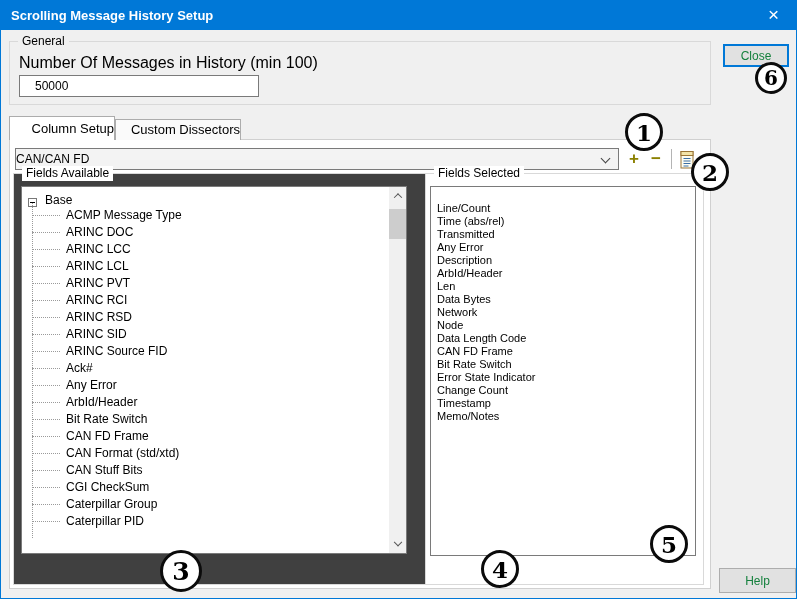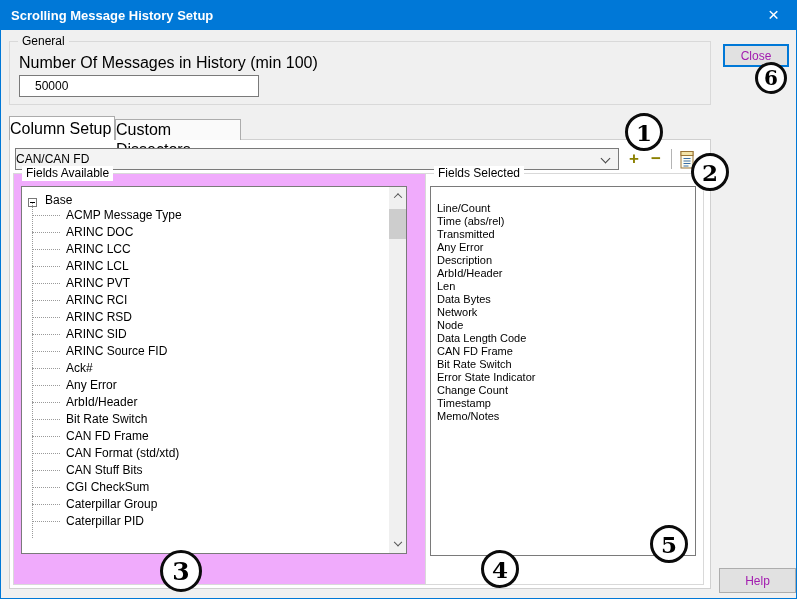--- a/index.html
+++ b/index.html
@@ -12,43 +12,43 @@
   
   .groupbox{position:absolute;border:1px solid #d9d9d9;}
   .groupbox .legend{position:absolute;top:-8px;left:8px;font-size:12px;color:#000;padding:0 4px;line-height:15px;}
   .gb-gray .legend{background:#f0f0f0;}
   .gb-white .legend{background:#ffffff;}
   
   .general{left:8px;top:40px;width:702px;height:64px;}
   .gen-label{position:absolute;left:18px;top:53px;font-size:16px;}
   .gen-input{position:absolute;left:18px;top:74px;width:240px;height:22px;background:#fff;border:1px solid #7a7a7a;font-size:12px;padding-left:15px;line-height:20px;}
   
-  .btn{position:absolute;background:#e1e1e1;border:1px solid #adadad;font-size:12px;color:#a21caf;text-align:center;display:flex;align-items:center;justify-content:center;cursor:default;}
+  .btn{position:absolute;background:#e1e1e1;border:1px solid #adadad;font-size:12px;color:#15803d;text-align:center;display:flex;align-items:center;justify-content:center;cursor:default;}
   .btn-close{left:722px;top:43px;width:66px;height:23px;border:2px solid #0078d7;}
   .btn-help{left:718px;top:567px;width:77px;height:25px;}
   .btn-add{left:25px;top:559px;width:190px;height:20px;}
   .btn-clear{left:523px;top:560px;width:74px;height:19px;}
   .btn-rm{left:607px;top:560px;width:21px;height:19px;color:#8b8000;font-weight:bold;font-size:14px;}
   .btn-up{left:637px;top:560px;width:22px;height:19px;font-weight:bold;font-size:13px;}
   .btn-down{left:667px;top:560px;width:22px;height:19px;font-weight:bold;font-size:13px;}
   
-  .tab{position:absolute;border:1px solid #acacac;border-bottom:none;font-size:16px;text-align:left;}
+  .tab{position:absolute;border:1px solid #acacac;border-bottom:none;font-size:13px;text-align:right;}
   .tab-active{left:8px;top:115px;width:106px;height:24px;background:#fff;line-height:23px;z-index:3;}
   .tab-inactive{left:114px;top:118px;width:126px;height:21px;background:#fafafa;line-height:20px;z-index:1;}
   .tabpage{position:absolute;left:8px;top:138px;width:702px;height:450px;background:#fff;border:1px solid #d0d0d0;z-index:0;}
   
   .combo{position:absolute;left:14px;top:147px;width:604px;height:22px;background:#f3f3f3;border:1px solid #7a7a7a;font-size:12px;line-height:20px;padding-left:0;z-index:2;}
   .combo .chev{position:absolute;right:9px;top:6px;width:7px;height:7px;border-right:1.5px solid #444;border-bottom:1.5px solid #444;transform:rotate(45deg);}
   .tool{position:absolute;top:147px;height:22px;display:flex;align-items:center;justify-content:center;z-index:2;font-weight:bold;}
   .tool-plus{left:624px;width:18px;color:#8b8000;font-size:17px;}
   .tool-minus{left:646px;width:18px;color:#8b8000;font-size:17px;}
   .tool-sep{position:absolute;left:670px;top:148px;width:1px;height:20px;background:#b4b4b4;z-index:2;}
   .tool-paste{left:676px;width:20px;}
   
-  .grp-avail{left:12px;top:172px;width:480px;height:412px;z-index:2;background:#f0abfc;}
+  .grp-avail{left:12px;top:172px;width:480px;height:412px;z-index:2;background:#404040;}
   .grp-sel{left:424px;top:172px;width:279px;height:412px;z-index:2;background:#fff;}
   .tree{position:absolute;left:7px;top:12px;width:386px;height:368px;background:#fff;border:1px solid #7a7a7a;overflow:hidden;font-size:12px;}
   .tree-root{position:absolute;left:6px;top:3px;height:17px;display:flex;align-items:flex-end;}
   .expandbox{width:9px;height:9px;border:1px solid #787878;background:#fff;position:relative;margin-right:8px;}
   .expandbox i{position:absolute;left:1px;top:3px;width:5px;height:1px;background:#000;}
   .tree-items{position:absolute;left:0;top:20px;width:100%;}
   .tree-item{position:relative;height:17px;line-height:17px;padding-left:44px;white-space:nowrap;}
   .tree-item::before{content:"";position:absolute;left:10px;top:8px;width:28px;border-top:1px dotted #9a9a9a;}
   .tree-vline{position:absolute;left:10px;top:16px;height:335px;border-left:1px dotted #9a9a9a;}
   

